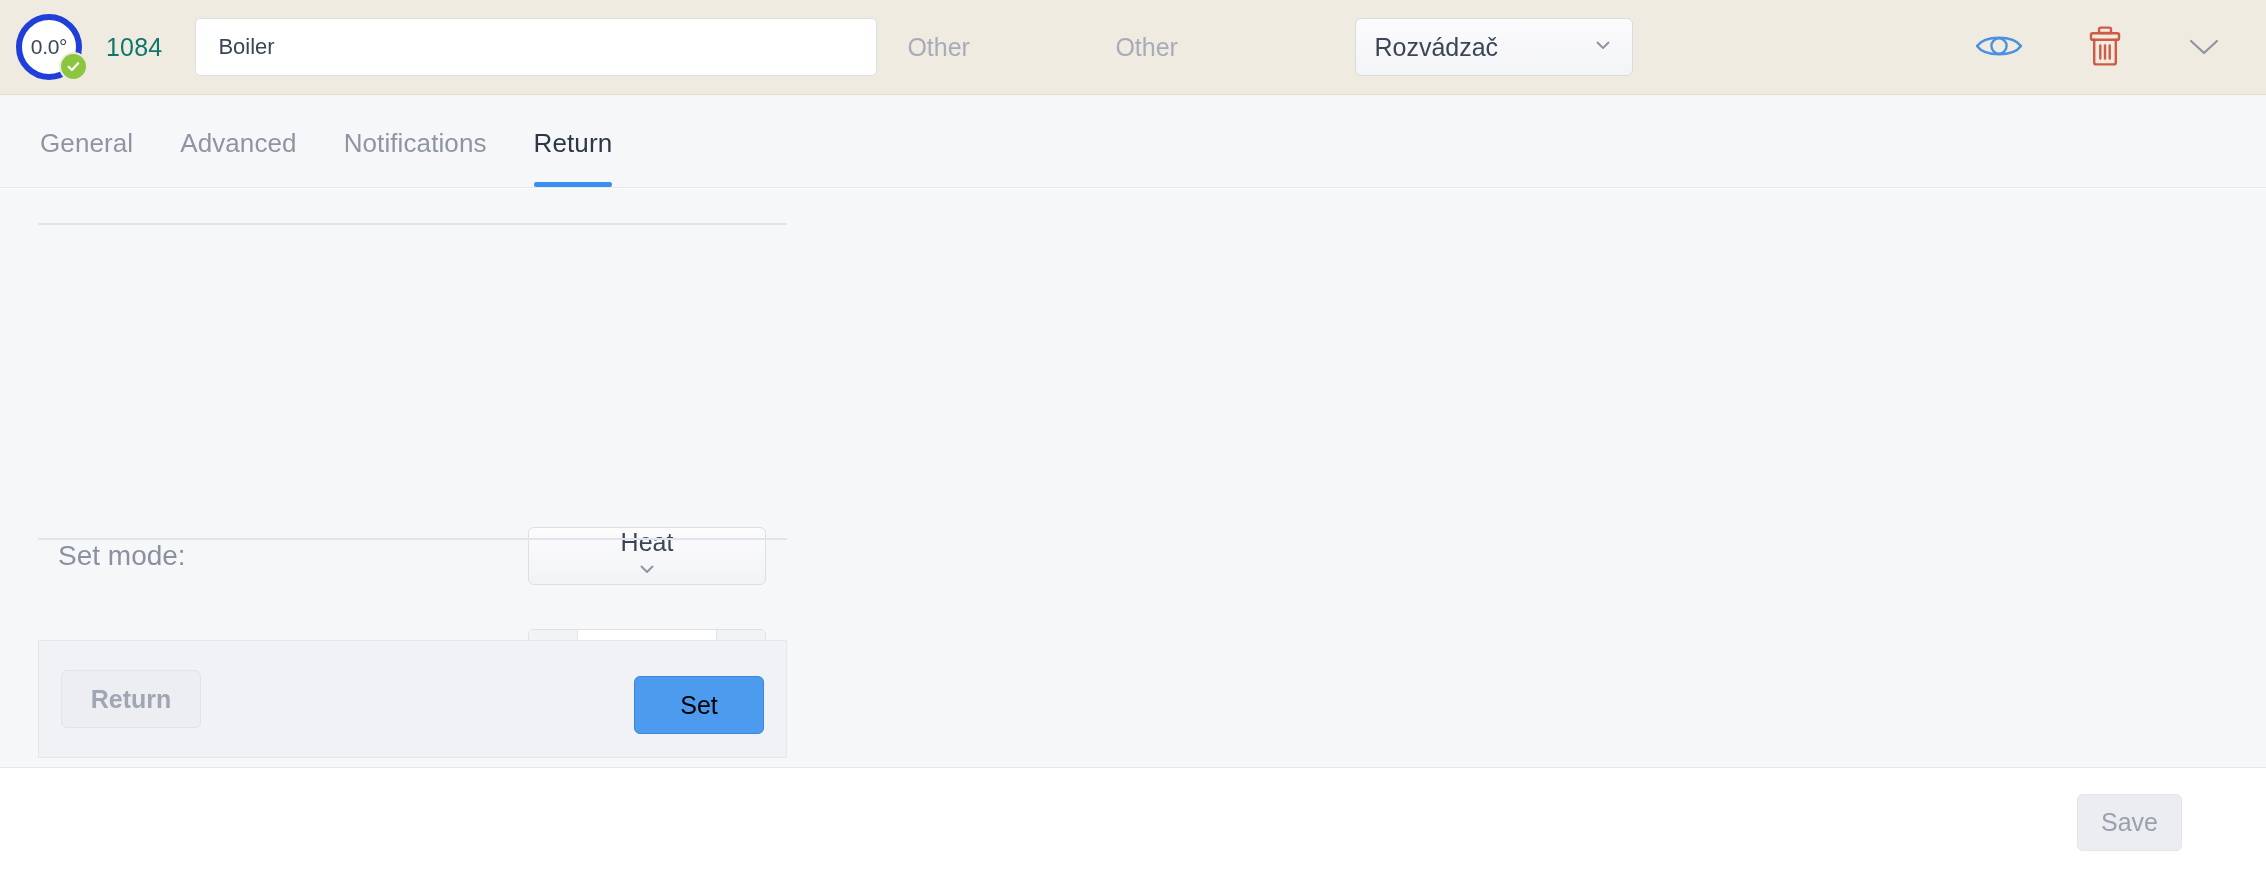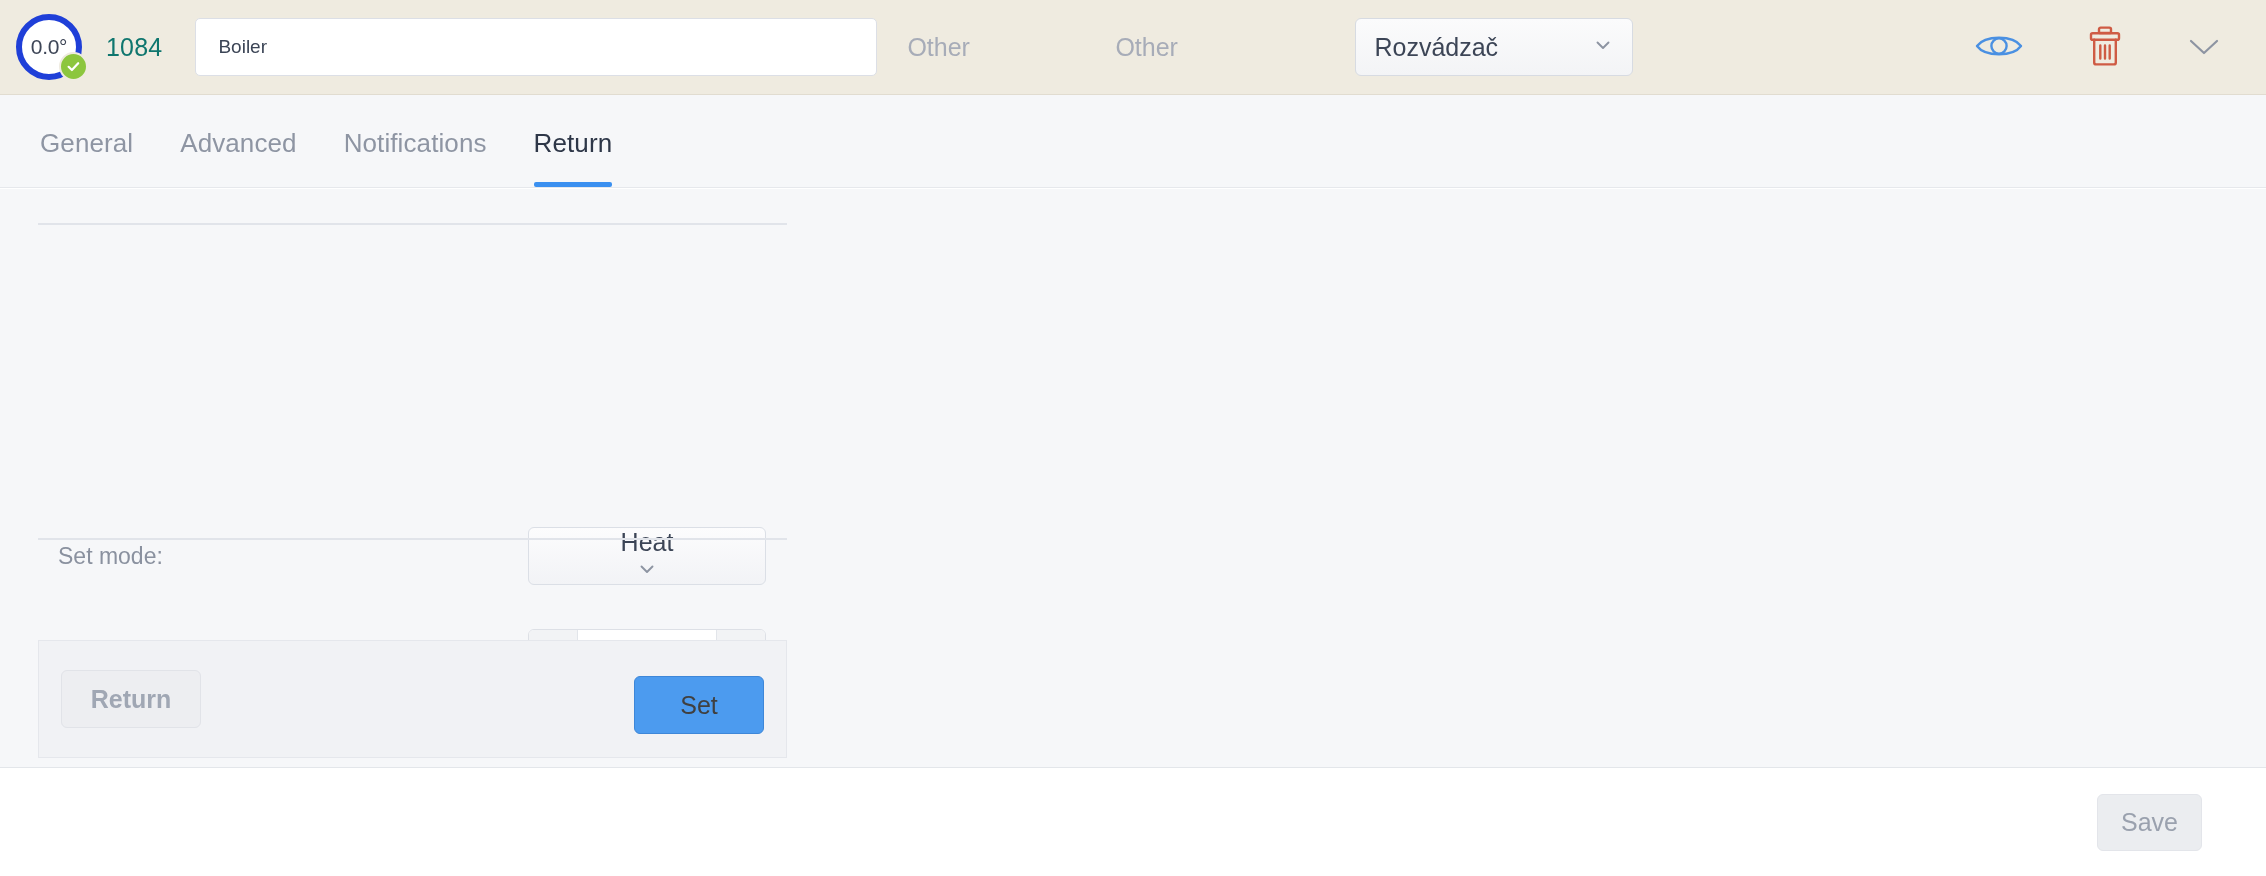--- a/index.html
+++ b/index.html
@@ -73,21 +73,21 @@
     letter-spacing: 0.2px;
   }
 
   .name-input {
     margin-left: 33px;
     width: 682px;
     height: 58px;
     background: #ffffff;
     border: 1px solid #DCDFE6;
     border-radius: 5px;
-    font-size: 19px;
+    font-size: 22px;
     color: #3C4556;
     padding: 0 22px;
     font-family: "Liberation Sans", sans-serif;
     flex: 0 0 auto;
     outline: none;
   }
 
   .other-slot {
     font-size: 25px;
     color: #A7ACB8;
@@ -193,21 +193,21 @@
     display: flex;
     align-items: center;
     width: 787px;
   }
   .form-row.mode  { top: 338px; }
   .form-row.heat  { top: 440px; }
 
   .form-label {
     margin-left: 58px;
     width: 470px;
-    font-size: 23px;
+    font-size: 28px;
     color: #8A919F;
     flex: 0 0 auto;
   }
 
   .mode-select {
     width: 238px;
     height: 58px;
     background: linear-gradient(#FCFCFD, #F2F3F6);
     border: 1px solid #DBDFE6;
     border-radius: 6px;
@@ -286,37 +286,37 @@
     font-weight: bold;
   }
   .set-btn {
     margin-left: auto;
     width: 130px;
     height: 58px;
     background: #4C9BEF;
     border: 1px solid #3E87D8;
     border-radius: 6px;
     font-size: 25px;
-    color: #404040;
+    color: #000000;
     cursor: pointer;
     font-family: "Liberation Sans", sans-serif;
     margin-top: 12px;
   }
 
   
   .footer {
     position: absolute;
     left: 0; top: 769px;
     width: 2266px;
     height: 107px;
     background: #ffffff;
     display: flex;
     align-items: center;
     justify-content: flex-end;
-    padding-right: 64px;
+    padding-right: 84px;
   }
   .save-btn {
     width: 105px;
     height: 57px;
     background: #EBEDF0;
     border: 1px solid #E3E5EA;
     border-radius: 6px;
     font-size: 25px;
     color: #9AA1AE;
     cursor: pointer;

